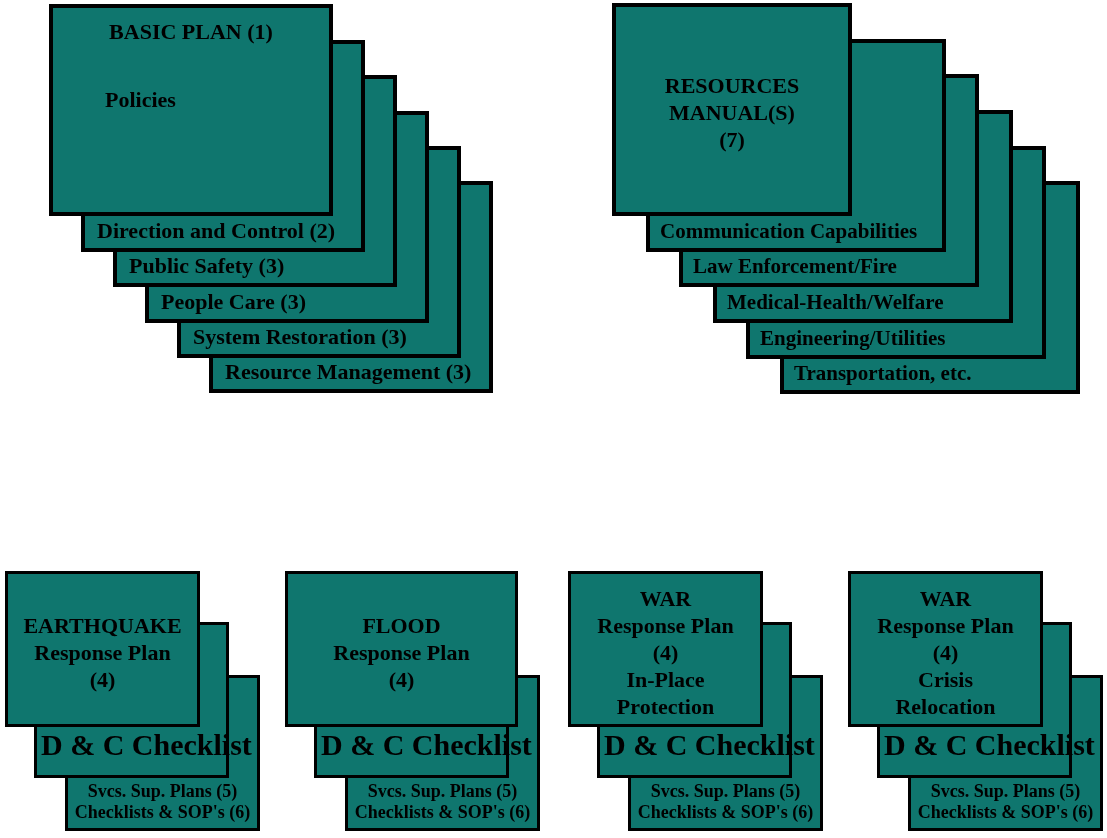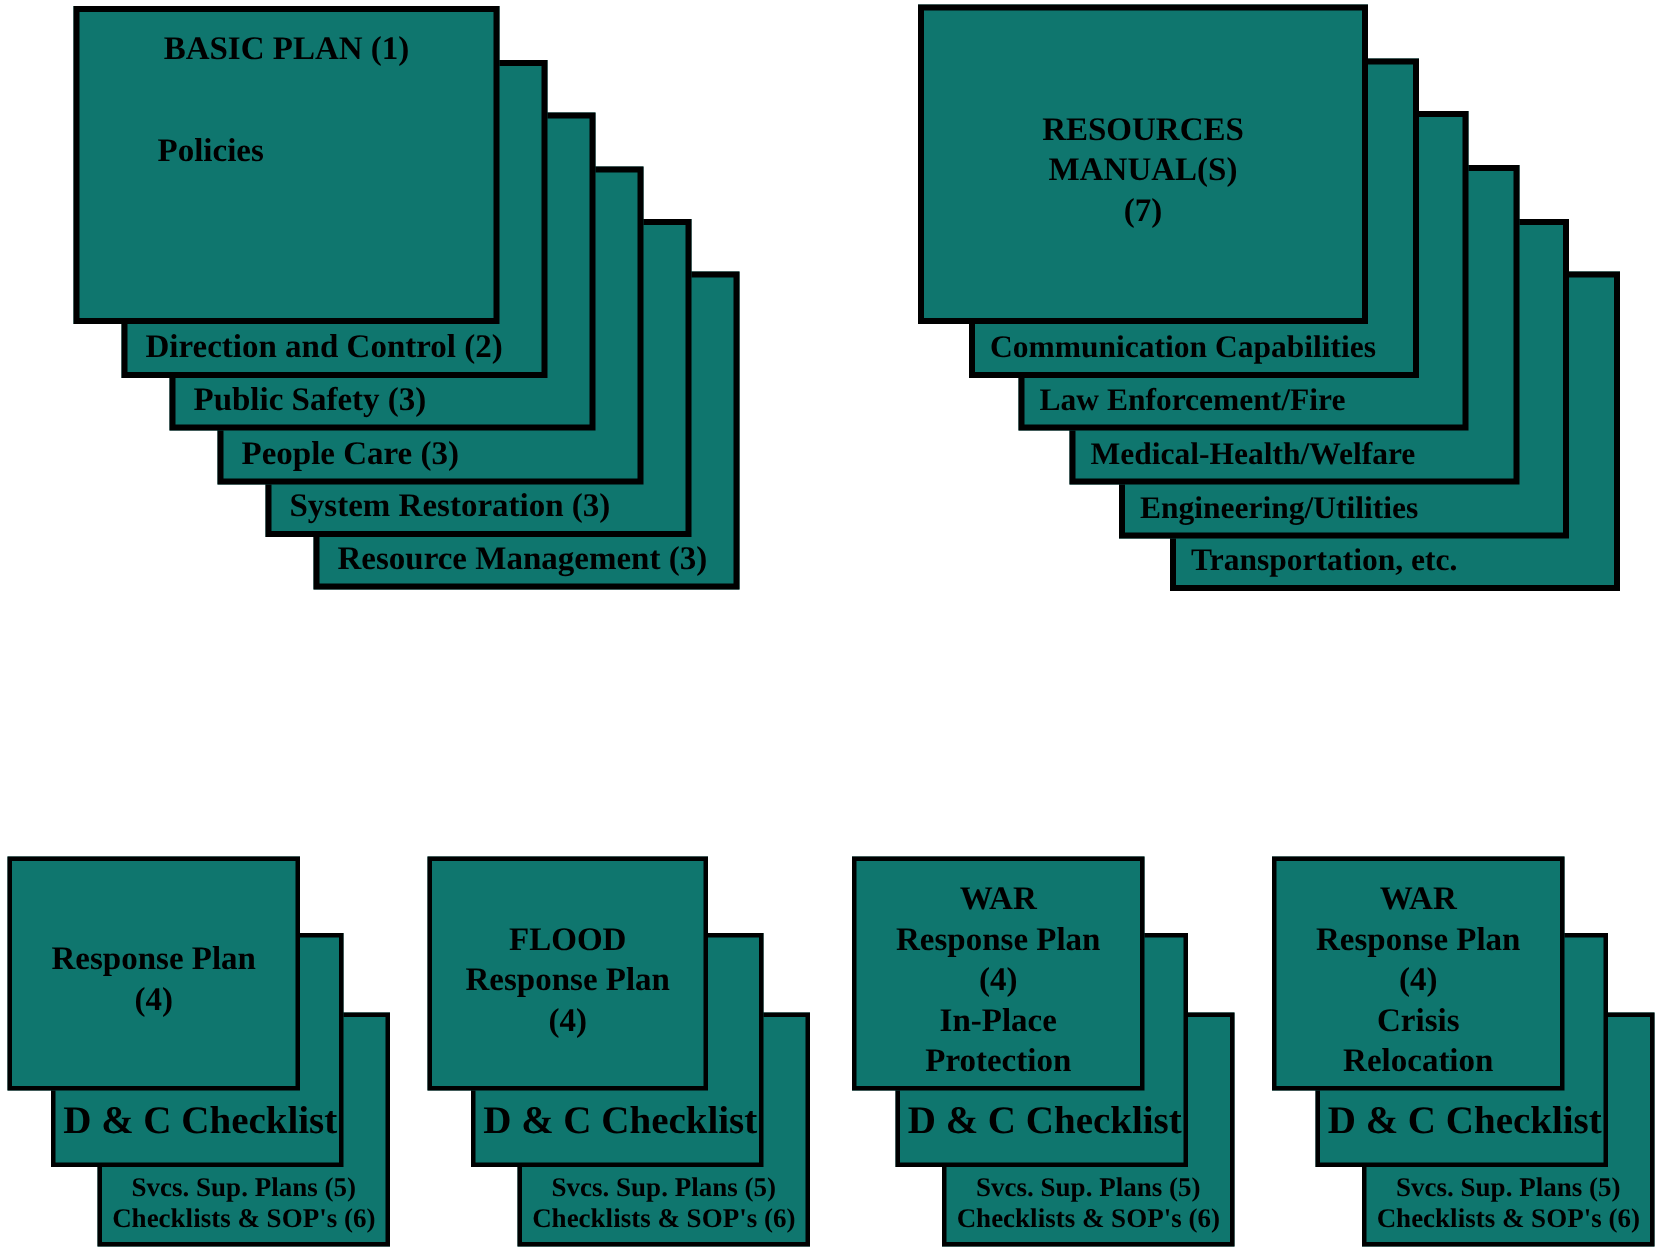--- a/index.html
+++ b/index.html
@@ -59,21 +59,21 @@
     line-height: 27px;
     white-space: nowrap;
   }
 
   
   .dc-label {
     position: absolute;
     left: 4px; right: 0;
     bottom: 13px;
     text-align: center;
-    font-size: 26px;
+    font-size: 30px;
     white-space: nowrap;
   }
   
   .sub-label {
     position: absolute;
     left: 0; right: 0;
     bottom: 5px;
     text-align: center;
     font-size: 18px;
     line-height: 21px;
@@ -116,54 +116,55 @@
     </div>
     <div class="box" style="left:713px; top:110px; width:300px; height:213px;">
       <span class="cascade-label tight">Medical-Health/Welfare</span>
     </div>
     <div class="box" style="left:679px; top:74px; width:300px; height:213px;">
       <span class="cascade-label tight">Law Enforcement/Fire</span>
     </div>
     <div class="box" style="left:646px; top:39px; width:300px; height:213px;">
       <span class="cascade-label tight">Communication Capabilities</span>
     </div>
-    <div class="box center-col" style="left:612px; top:3px; width:300px; height:213px;">
+    <div class="box center-col" style="left:612px; top:3px; width:240px; height:213px;">
       <div class="line">RESOURCES</div>
       <div class="line">MANUAL(S)</div>
       <div class="line">(7)</div>
     </div>
   </div>
 
   <div>
     <div class="box thin" style="left:65px; top:675px; width:195px; height:156px;">
       <div class="sub-label">
         <div>Svcs. Sup. Plans (5)</div>
         <div>Checklists &amp; SOP's (6)</div>
       </div>
     </div>
     <div class="box thin" style="left:34px; top:622px; width:195px; height:156px;">
       <div class="dc-label">D &amp; C Checklist</div>
     </div>
     <div class="box thin center-col" style="left:5px; top:571px; width:195px; height:156px;">
+      <div class="line">EARTHQUAKE</div>
       <div class="line">Response Plan</div>
       <div class="line">(4)</div>
     </div>
   </div>
 
   <div>
     <div class="box thin" style="left:345px; top:675px; width:195px; height:156px;">
       <div class="sub-label">
         <div>Svcs. Sup. Plans (5)</div>
         <div>Checklists &amp; SOP's (6)</div>
       </div>
     </div>
     <div class="box thin" style="left:314px; top:622px; width:195px; height:156px;">
       <div class="dc-label">D &amp; C Checklist</div>
     </div>
-    <div class="box thin center-col" style="left:285px; top:571px; width:187px; height:156px;">
+    <div class="box thin center-col" style="left:285px; top:571px; width:233px; height:156px;">
       <div class="line">FLOOD</div>
       <div class="line">Response Plan</div>
       <div class="line">(4)</div>
     </div>
   </div>
 
   <div>
     <div class="box thin" style="left:628px; top:675px; width:195px; height:156px;">
       <div class="sub-label">
         <div>Svcs. Sup. Plans (5)</div>

